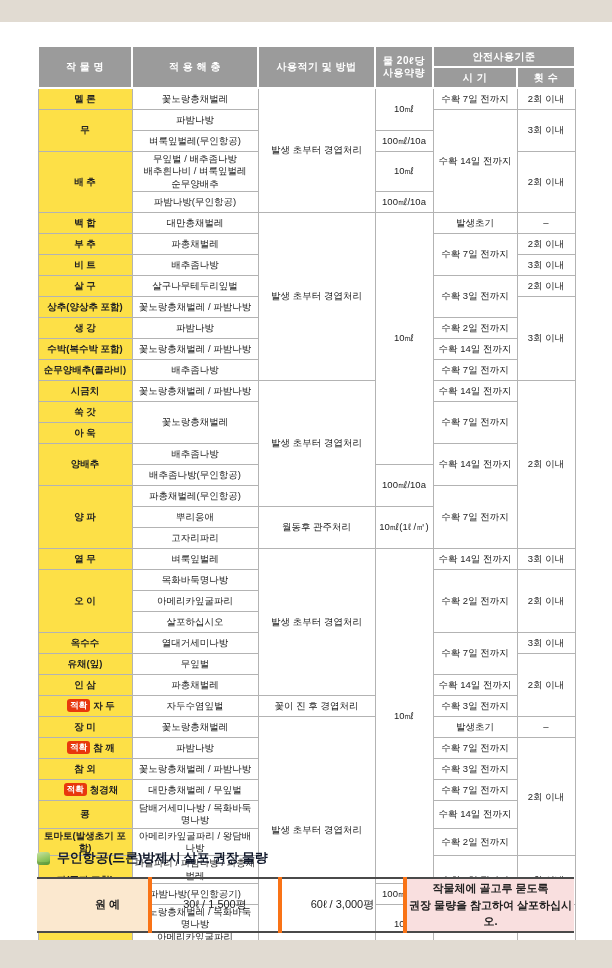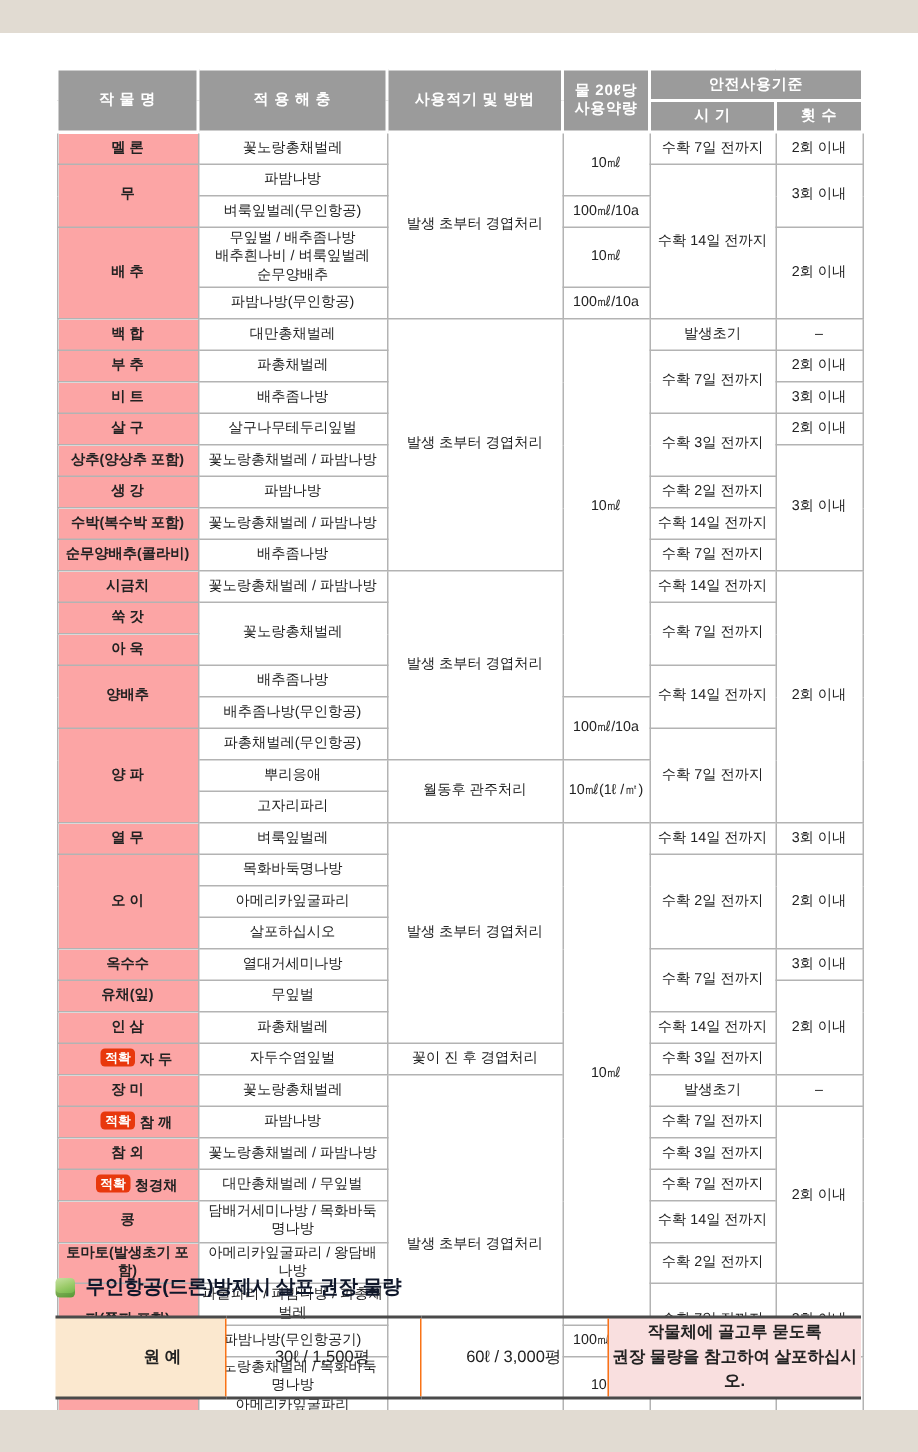--- a/index.html
+++ b/index.html
@@ -22,21 +22,21 @@
     background:#9b9b9b;color:#ffffff;font-weight:bold;font-size:10px;
     border:2px solid #ffffff;height:17px;padding:1px 0;
     white-space:pre-line;line-height:1.2;letter-spacing:0.5px;
   }
   table.main td{
     border:1px solid #b3b3b3;
     font-size:9.5px;color:#222222;text-align:center;vertical-align:middle;
     height:18px;padding:1px 2px;white-space:pre-line;line-height:1.3;
     overflow:hidden;
   }
-  td.c-crop{background:#fca5a5;font-weight:bold;color:#1a1a1a;}
+  td.c-crop{background:#fde047;font-weight:bold;color:#1a1a1a;}
   td.c-pest{color:#2a2a2a;}
   td.c-dose{font-size:9px;}
   .badge{
     display:inline-block;background:#e8380d;color:#ffffff;
     font-size:8.5px;font-weight:bold;line-height:1;
     padding:2px 3px;border-radius:3px;margin-right:3px;vertical-align:1px;margin-left:12px;
   }
 
   
   .sec-title{
@@ -49,21 +49,21 @@
     box-shadow:inset 0 -3px 0 rgba(0,0,0,0.12);
   }
   table.foot{
     position:absolute;left:37px;top:877px;width:537px;height:46px;
     border-collapse:collapse;table-layout:fixed;
   }
   table.foot td{
     text-align:center;vertical-align:middle;font-size:11px;color:#222;
     border-top:2px solid #4a4a4a;border-bottom:2px solid #4a4a4a;
   }
-  table.foot td + td{border-left:1px solid #f97316;}
+  table.foot td + td{border-left:4px solid #f97316;}
   td.f-label{background:#fbe8cf;font-weight:bold;font-size:12.5px;color:#1a1a1a;padding-left:31px;}
   td.f-note{
     background:#f9dfdf;border-top:none;border-bottom:none;
     color:#cf1126;font-weight:bold;font-size:11.5px;line-height:1.5;
   }
 </style>
 </head>
 <body>
 
 <div class="band top"></div>

